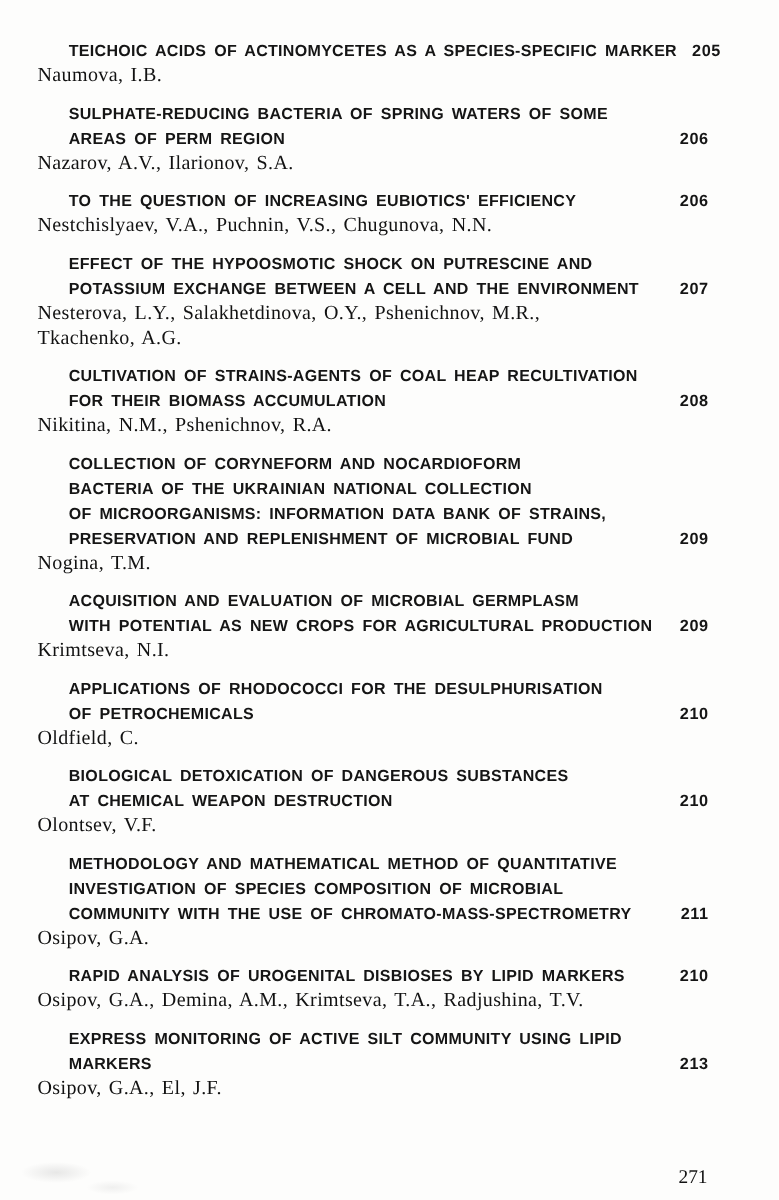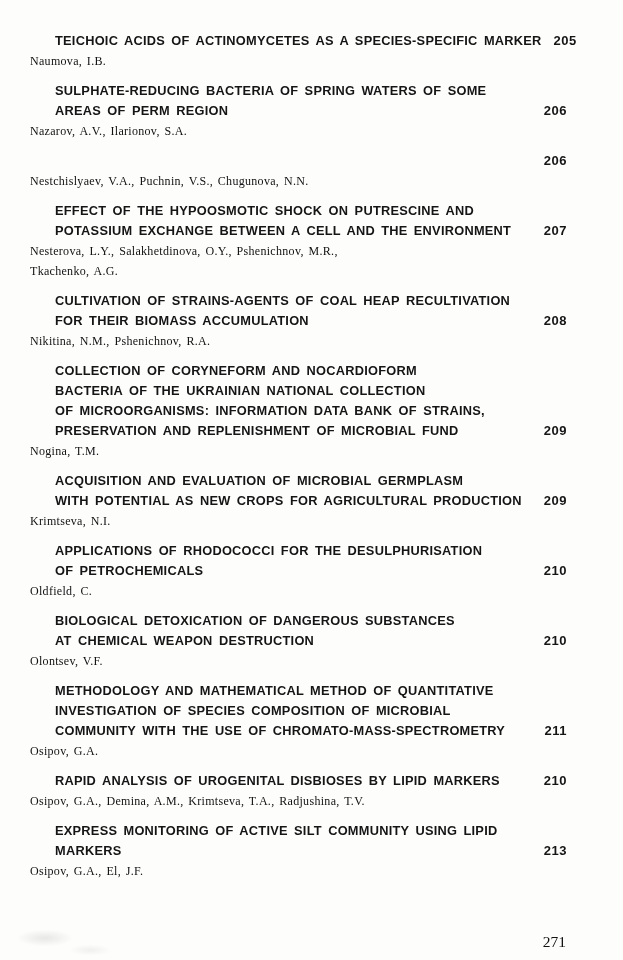--- a/index.html
+++ b/index.html
@@ -46,21 +46,21 @@
   .pagenum {
     margin-left: auto;
     padding-left: 12px;
     font-family: "Liberation Sans", sans-serif;
     font-weight: 700;
     font-size: 13px;
     letter-spacing: 0.5px;
   }
   .authors {
     font-family: "Liberation Serif", "DejaVu Serif", serif;
-    font-size: 12px;
+    font-size: 16px;
     line-height: 20px;
     letter-spacing: 0.3px;
     word-spacing: 1.5px;
     color: #121212;
     white-space: nowrap;
   }
   .footer-pagenum {
     position: absolute;
     top: 905px;
     right: 57px;
@@ -87,20 +87,21 @@
           <span class="title-text">SULPHATE-REDUCING BACTERIA OF SPRING WATERS OF SOME</span>
         </div>
         <div class="title-line">
           <span class="title-text">AREAS OF PERM REGION</span>
           <span class="pagenum">206</span>
         </div>
         <div class="authors">Nazarov, A.V., Ilarionov, S.A.</div>
       </div>
       <div class="toc-entry">
         <div class="title-line">
+          <span class="title-text">TO THE QUESTION OF INCREASING EUBIOTICS' EFFICIENCY</span>
           <span class="pagenum">206</span>
         </div>
         <div class="authors">Nestchislyaev, V.A., Puchnin, V.S., Chugunova, N.N.</div>
       </div>
       <div class="toc-entry">
         <div class="title-line">
           <span class="title-text">EFFECT OF THE HYPOOSMOTIC SHOCK ON PUTRESCINE AND</span>
         </div>
         <div class="title-line">
           <span class="title-text">POTASSIUM EXCHANGE BETWEEN A CELL AND THE ENVIRONMENT</span>

